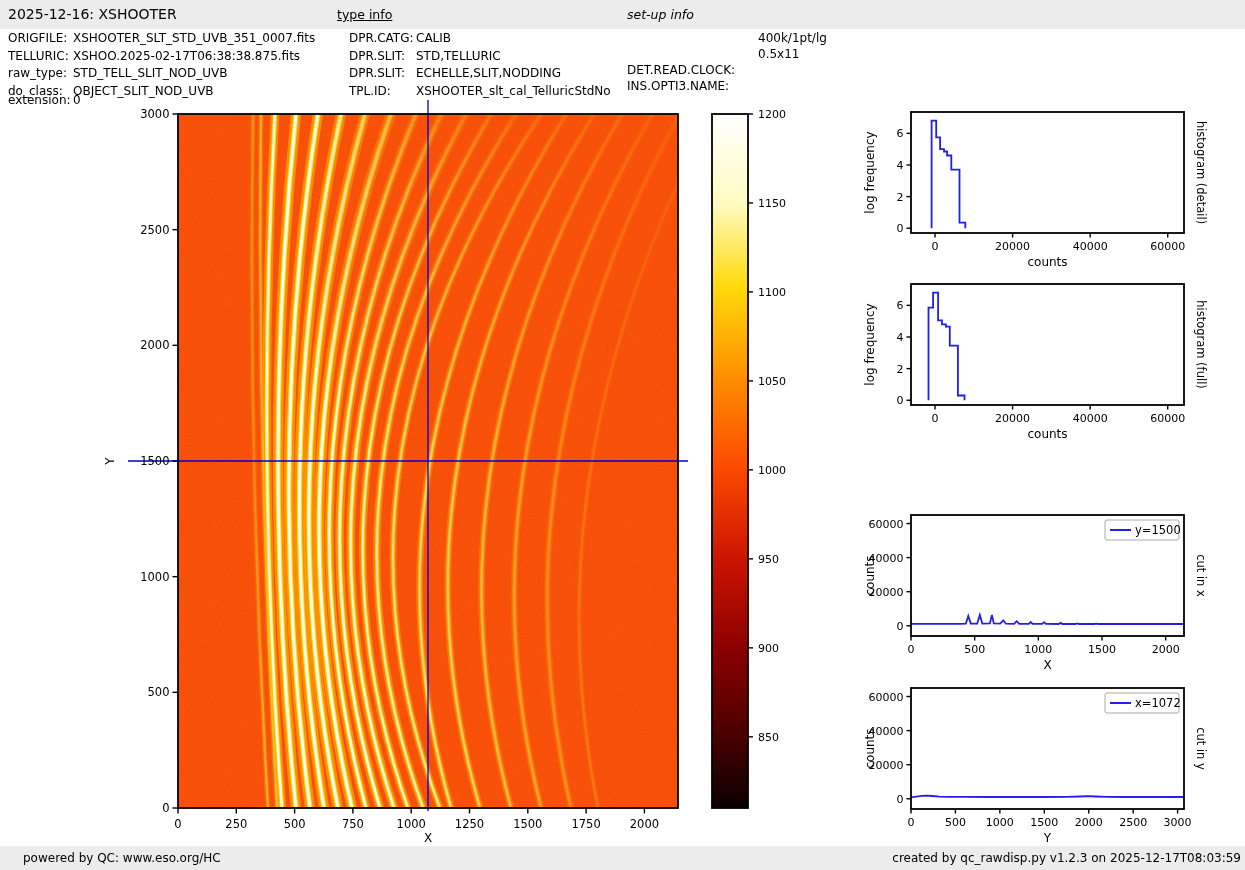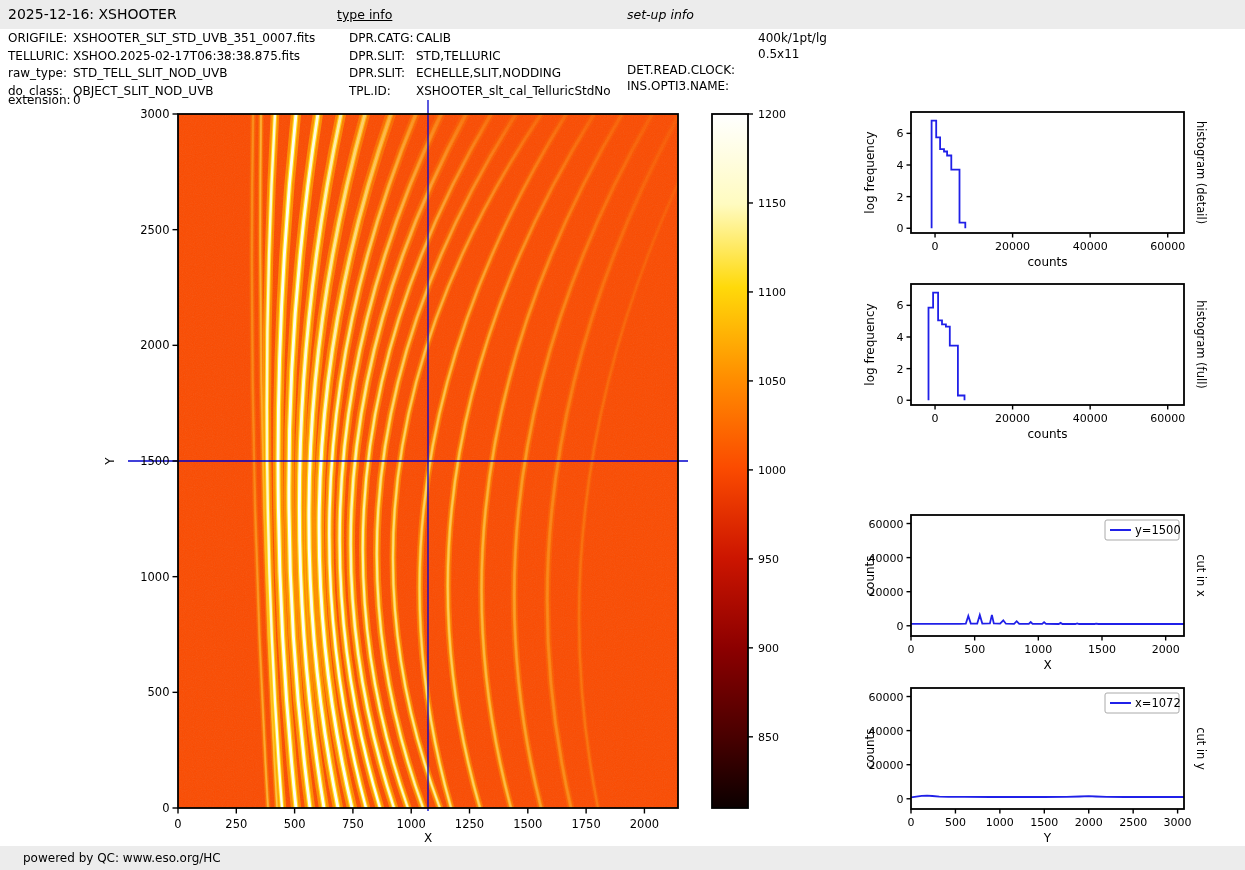--- a/index.html
+++ b/index.html
@@ -611,13 +611,14 @@
       <g>
         <rect x="1105" y="693" width="74" height="20" fill="#ffffff" stroke="#aaaaaa" stroke-width="1" rx="2"></rect>
         <line x1="1110" y1="703" x2="1131" y2="703" stroke="#2020e8" stroke-width="2"></line>
         <text x="1135" y="707" font-size="11.5" text-anchor="start">x=1072</text>
       </g>
     </svg>
   </div>
 
 <div class="footer">
   <span class="fl">powered by QC: www.eso.org/HC</span>
+  <span class="fr">created by qc_rawdisp.py v1.2.3 on 2025-12-17T08:03:59</span>
 </div>
 
 </body></html>

